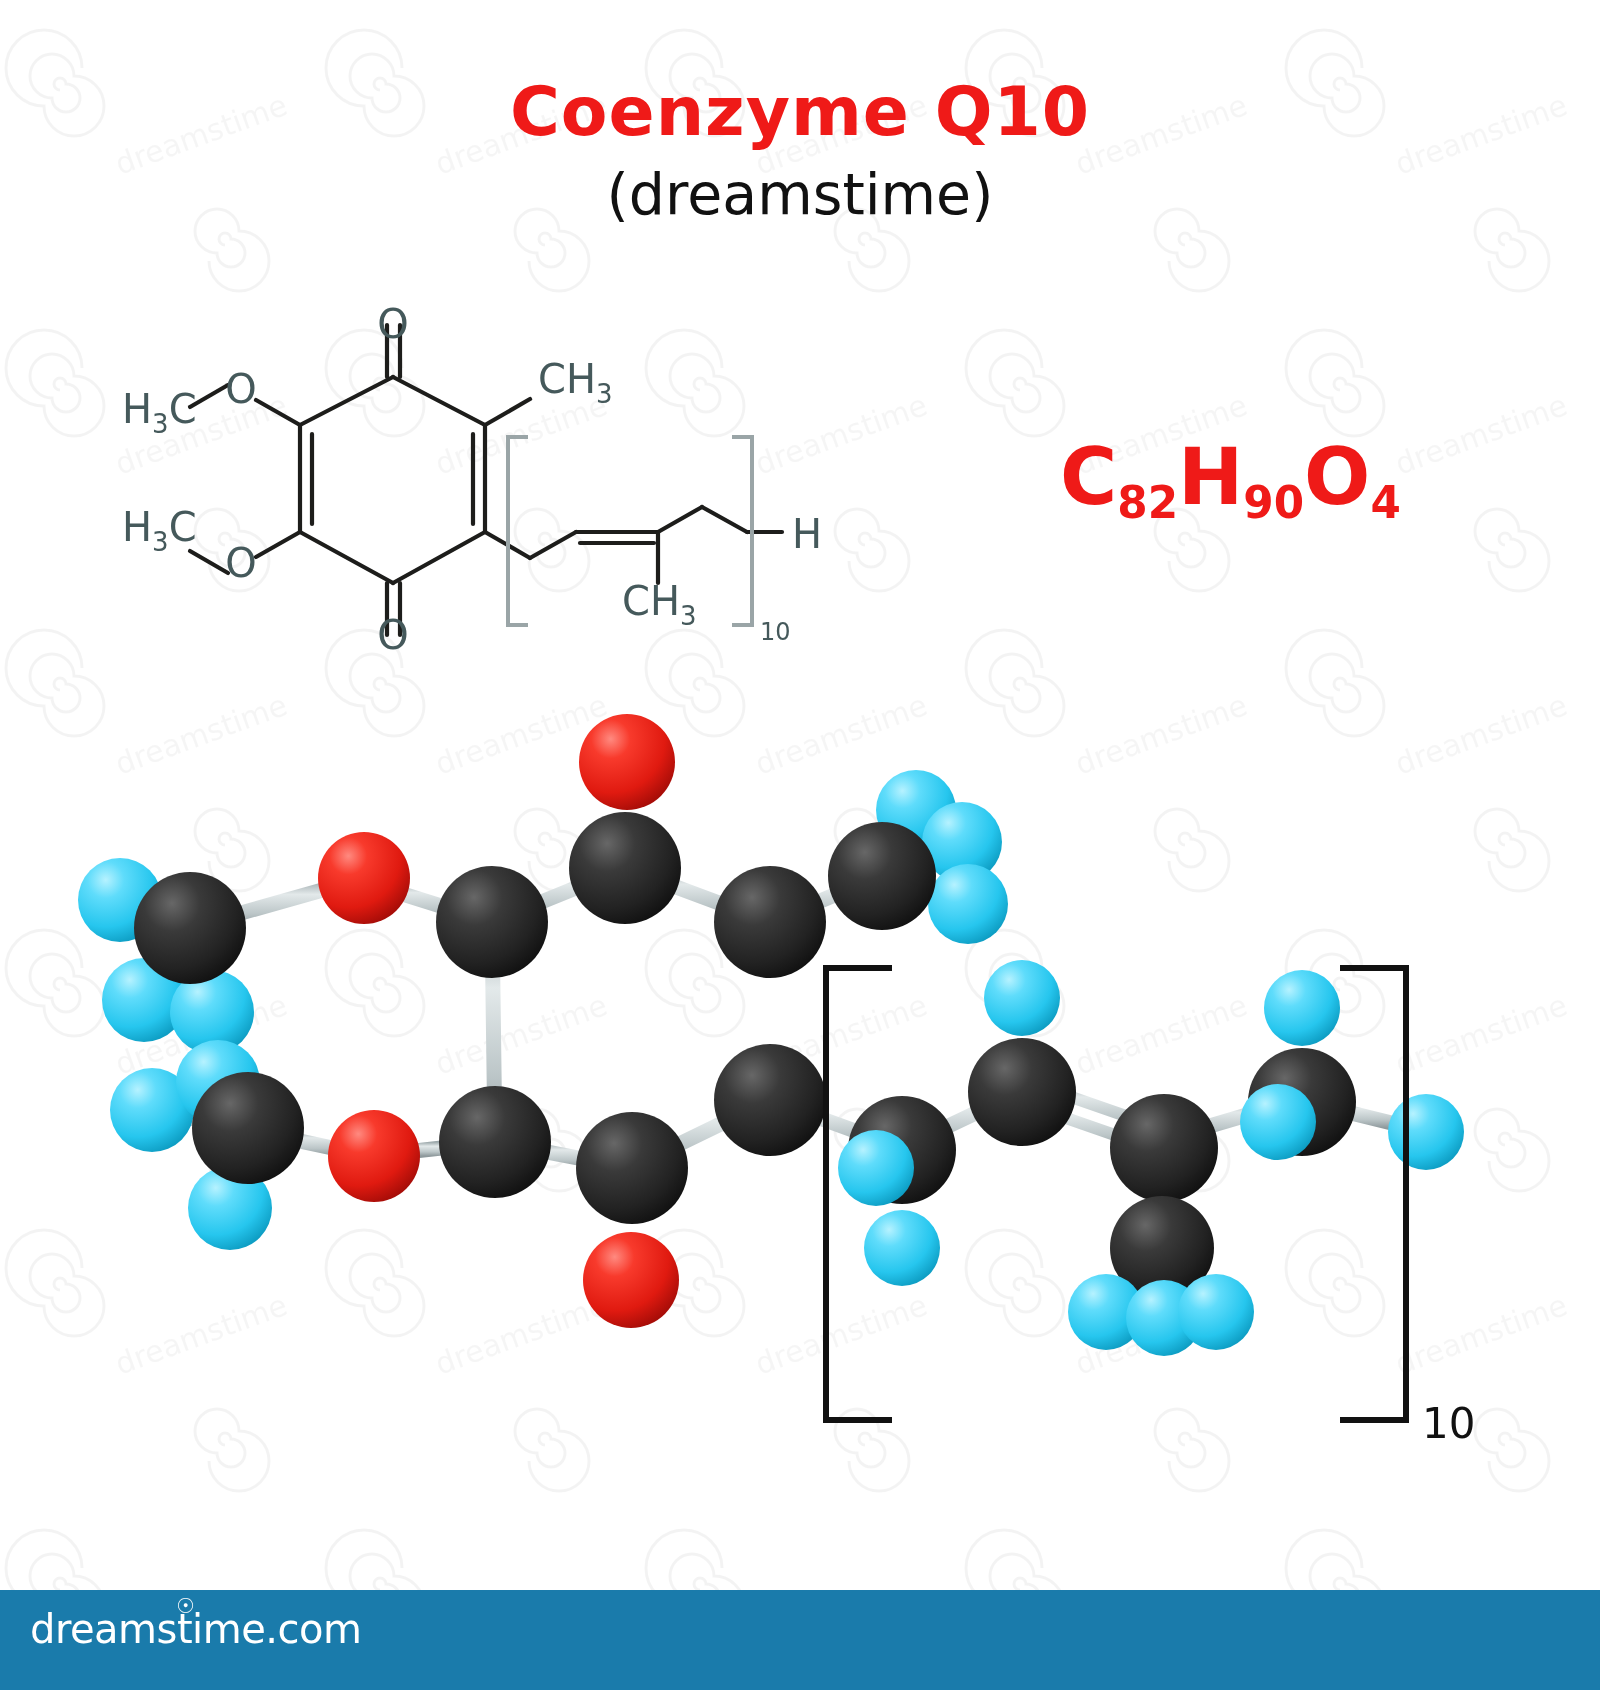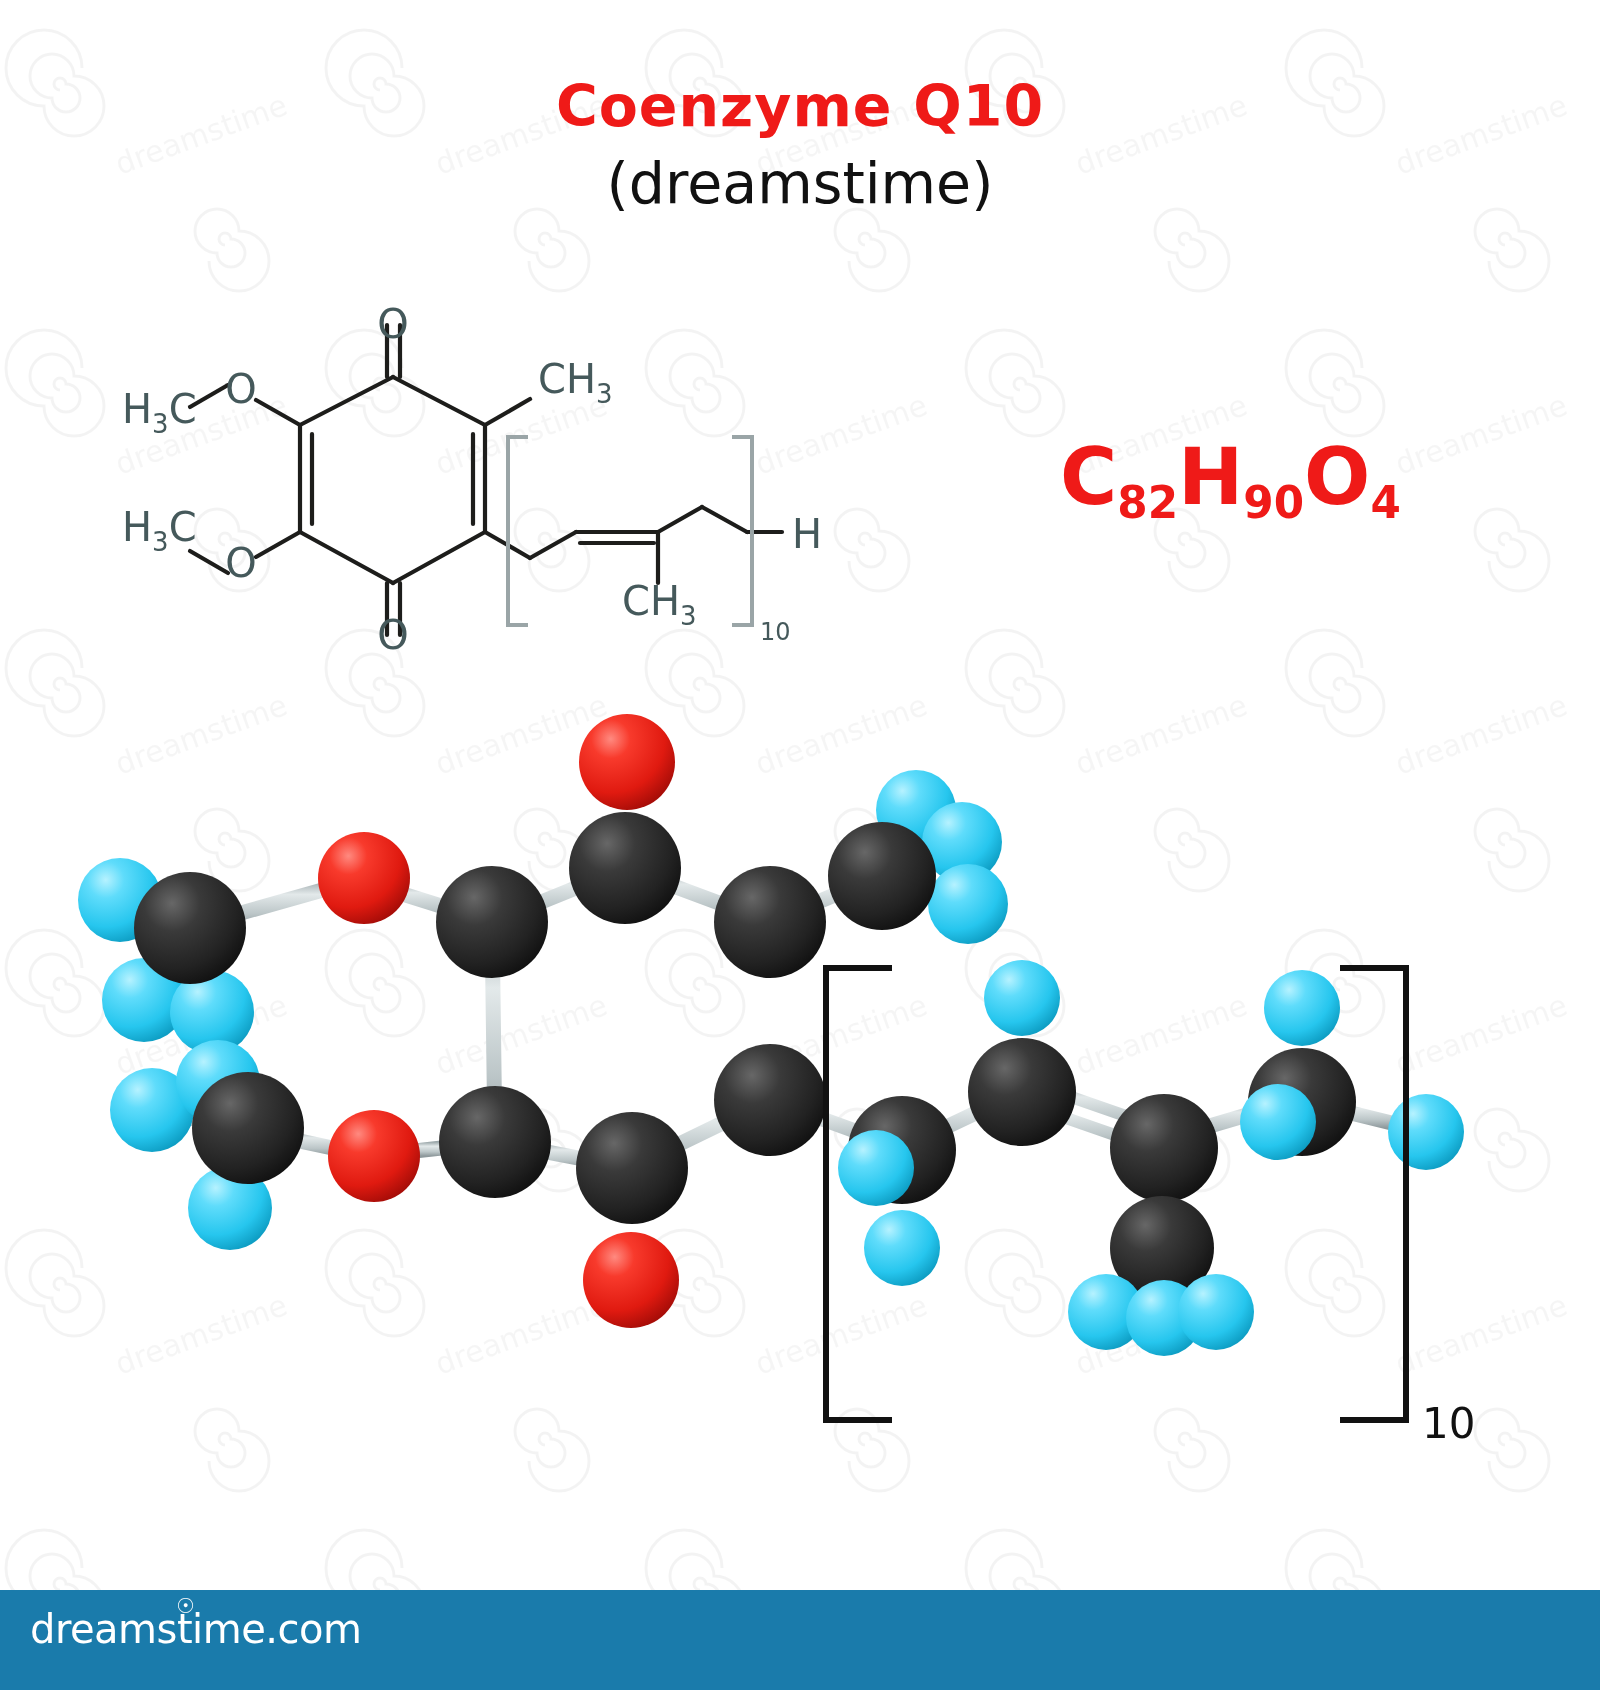--- a/index.html
+++ b/index.html
@@ -12,21 +12,21 @@
   }
   .canvas{position:absolute;inset:0;}
 
   
   #title-block{
     position:absolute; left:0; top:78px; width:1600px;
     text-align:center;
   }
   #main-title{
     font-family:"DejaVu Sans", sans-serif;
-    font-size:57px;
+    font-size:68px;
     font-weight:bold;
     letter-spacing:1px;
     line-height:1;
     margin:0;
   }
   #subtitle{
     font-family:"DejaVu Sans", sans-serif;
     font-size:57px;
     line-height:1;
     margin:0;

